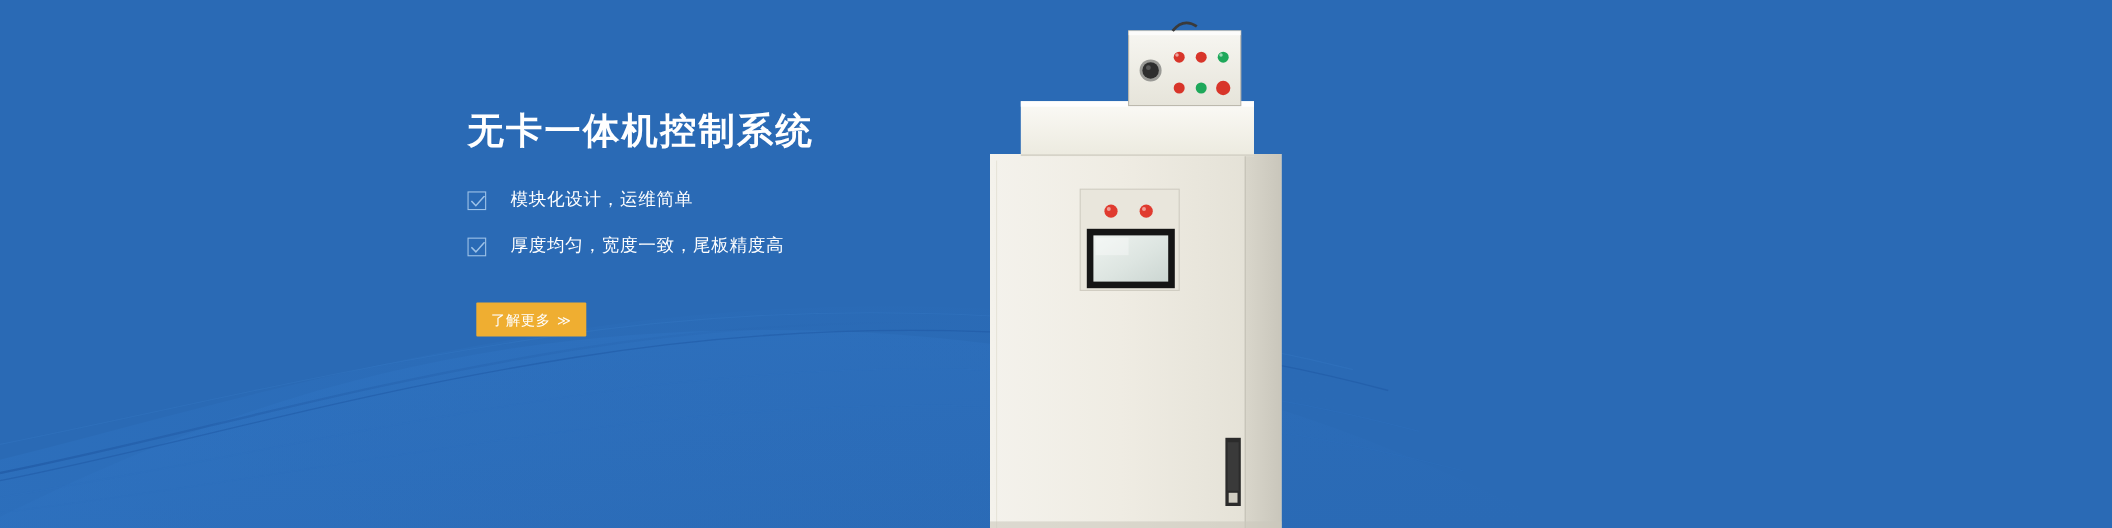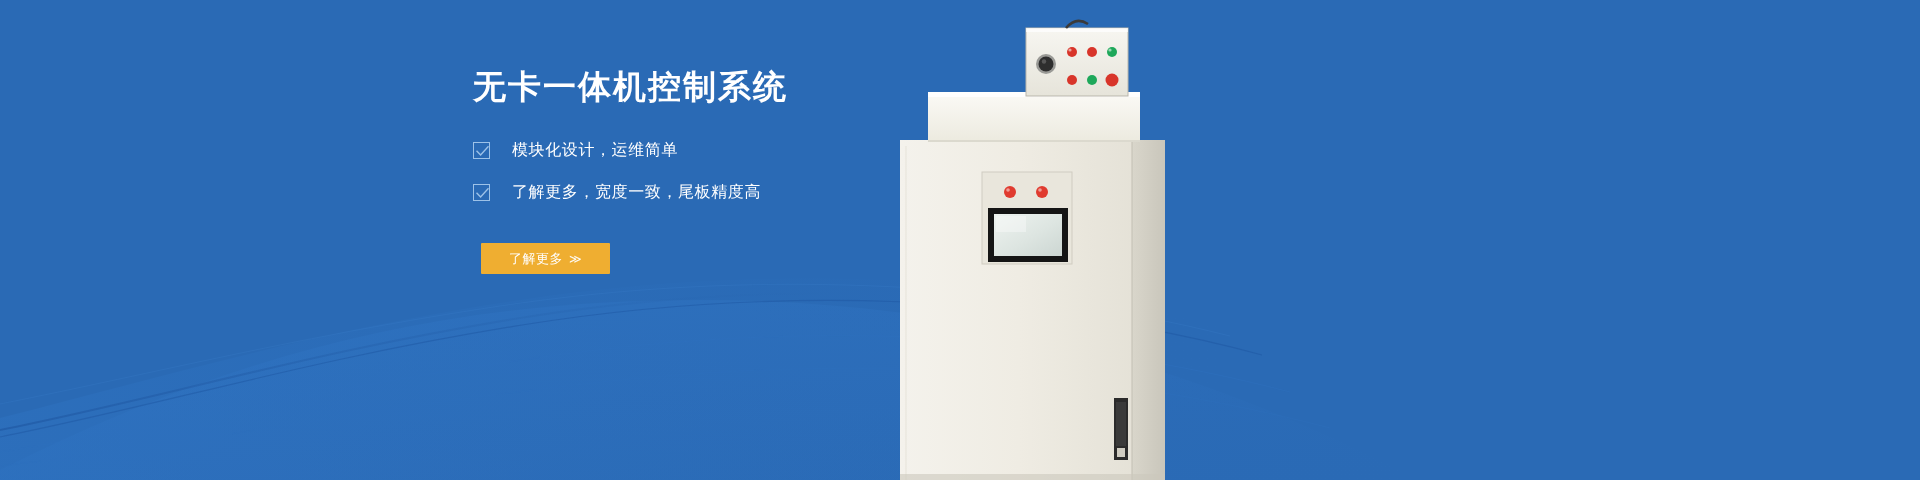--- a/index.html
+++ b/index.html
@@ -10,21 +10,21 @@
     background:#2a6ab5;
   }
   #banner{
     position:relative;width:1920px;height:480px;overflow:hidden;
     background:#2a6ab5;
   }
   
   .bg-waves{position:absolute;inset:0;width:1920px;height:480px;pointer-events:none;}
   
   .content{
-    position:absolute;left:425px;top:70px;width:640px;margin-left:48px;
+    position:absolute;left:425px;top:102px;width:640px;
   }
   .headline{
     font-size:33px;font-weight:bold;color:#ffffff;
     letter-spacing:2px;line-height:1;margin:0 0 36px 0;
     white-space:nowrap;
   }
   .feature-list{list-style:none;margin:0;padding:0;}
   .feature-item{
     display:flex;align-items:center;
     margin-bottom:20px;height:22px;
@@ -36,21 +36,21 @@
     box-sizing:border-box;
   }
   .chk svg{position:absolute;left:2px;top:3px;}
   .feature-text{
     font-size:16px;color:#ffffff;line-height:22px;
     letter-spacing:.6px;white-space:nowrap;
   }
   .cta{
     display:inline-flex;align-items:center;justify-content:center;
     margin-top:20px;margin-left:8px;
-    width:129px;height:31px;
+    width:100px;height:31px;
     background:#efae31;border:none;border-radius:1px;
     color:#ffffff;font-size:13px;letter-spacing:.5px;
     cursor:pointer;font-family:inherit;
   }
   .cta .chev{margin-left:6px;font-size:12px;opacity:.95;}
   
   .machine{position:absolute;left:870px;top:0;width:340px;height:480px;}
 </style>
 </head>
 <body>
@@ -103,21 +103,21 @@
         <span class="feature-text">模块化设计，运维简单</span>
       </li>
 
 
       <li class="feature-item">
         <span class="chk">
           <svg width="13" height="11" viewBox="0 0 13 11" aria-hidden="true">
             <path d="M1 5.2 L4.6 9 L12 0.8" fill="none" stroke="#9dc2e8" stroke-width="1.4" stroke-linecap="square" stroke-linejoin="miter"></path>
           </svg>
         </span>
-        <span class="feature-text">了解更多，宽度一致，尾板精度高</span>
+        <span class="feature-text">厚度均匀，宽度一致，尾板精度高</span>
       </li>
 
     </ul>
 
     <button class="cta">
       <span>了解更多</span>
       <span class="chev">≫</span>
     </button>
 
   </div>

